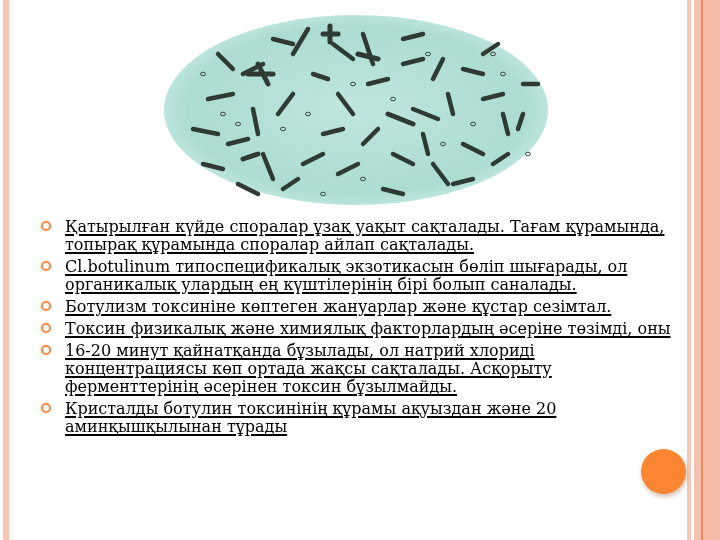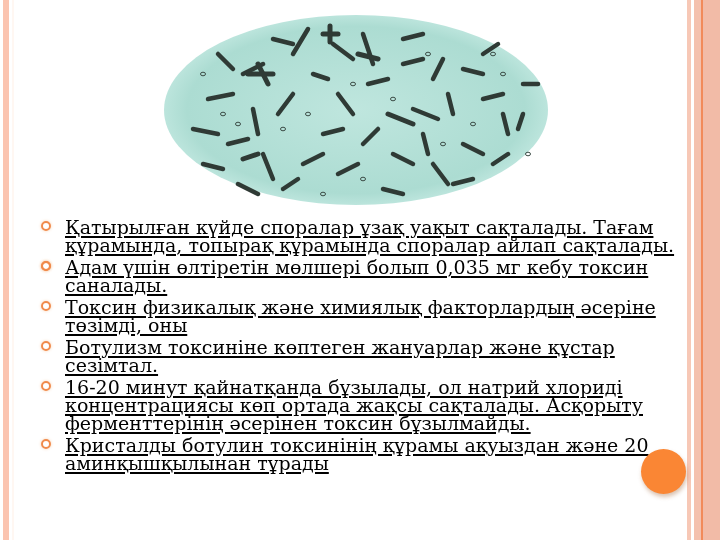--- a/index.html
+++ b/index.html
@@ -14,21 +14,21 @@
   .rb1 { position: absolute; left: 0; top: 0; width: 4px; height: 100%; background: #f7c8b6; }
   .rb2 { position: absolute; left: 7px; top: 0; width: 7px; height: 100%; background: #f4c1ae; }
   .rb3 { position: absolute; left: 14px; top: 0; width: 2px; height: 100%; background: #f28a5a; }
   .rb4 { position: absolute; left: 16px; top: 0; width: 17px; height: 100%; background: #f2bba7; }
 
   .micro-image {
     position: absolute; left: 163px; top: 14px; width: 386px; height: 192px;
   }
   .content {
     position: absolute; left: 38px; top: 218px; width: 640px;
-    font-size: 19px; line-height: 18px; color: #000;
+    font-size: 16px; line-height: 18px; color: #000;
   }
   .bullet {
     position: relative; padding-left: 27px; margin-bottom: 4px;
   }
   .bullet-icon {
     position: absolute; left: 3px; top: 3px; width: 6px; height: 6px;
     border: 2px solid #f08a4b; border-radius: 50%;
     box-shadow: 0 0 3px rgba(240,160,90,0.45);
   }
   .bullet-text { text-decoration: underline; text-decoration-thickness: 2px; text-underline-offset: 2px; }
@@ -132,32 +132,29 @@
   </g>
 </svg>
 
 <div class="content">
   <div class="bullet">
     <span class="bullet-icon"></span>
     <span class="bullet-text">Қатырылған күйде споралар ұзақ уақыт сақталады. Тағам құрамында, топырақ құрамында споралар айлап сақталады.</span>
   </div>
   <div class="bullet">
     <span class="bullet-icon"></span>
+    <span class="bullet-text">Cl.botulinum типоспецификалық экзотикасын бөліп шығарады, ол органикалық улардың ең күштілерінің бірі болып саналады.</span>
   </div>
   <div class="bullet">
     <span class="bullet-icon"></span>
-    <span class="bullet-text">Адам үшін өлтіретін мөлшері болып 0,035 мг кебу токсин саналады.</span>
+    <span class="bullet-text">Ботулизм токсиніне көптеген жануарлар және құстар сезімтал.</span>
   </div>
   <div class="bullet">
     <span class="bullet-icon"></span>
     <span class="bullet-text">Токсин физикалық және химиялық факторлардың әсеріне төзімді, оны</span>
-  </div>
-  <div class="bullet">
-    <span class="bullet-icon"></span>
-    <span class="bullet-text">Ботулизм токсиніне көптеген жануарлар және құстар сезімтал.</span>
   </div>
   <div class="bullet">
     <span class="bullet-icon"></span>
     <span class="bullet-text">16-20 минут қайнатқанда бұзылады, ол натрий хлориді концентрациясы көп ортада жақсы сақталады. Асқорыту ферменттерінің әсерінен токсин бұзылмайды.</span>
   </div>
   <div class="bullet">
     <span class="bullet-icon"></span>
     <span class="bullet-text">Кристалды ботулин токсинінің құрамы ақуыздан және 20 аминқышқылынан тұрады</span>
   </div>
 </div>

